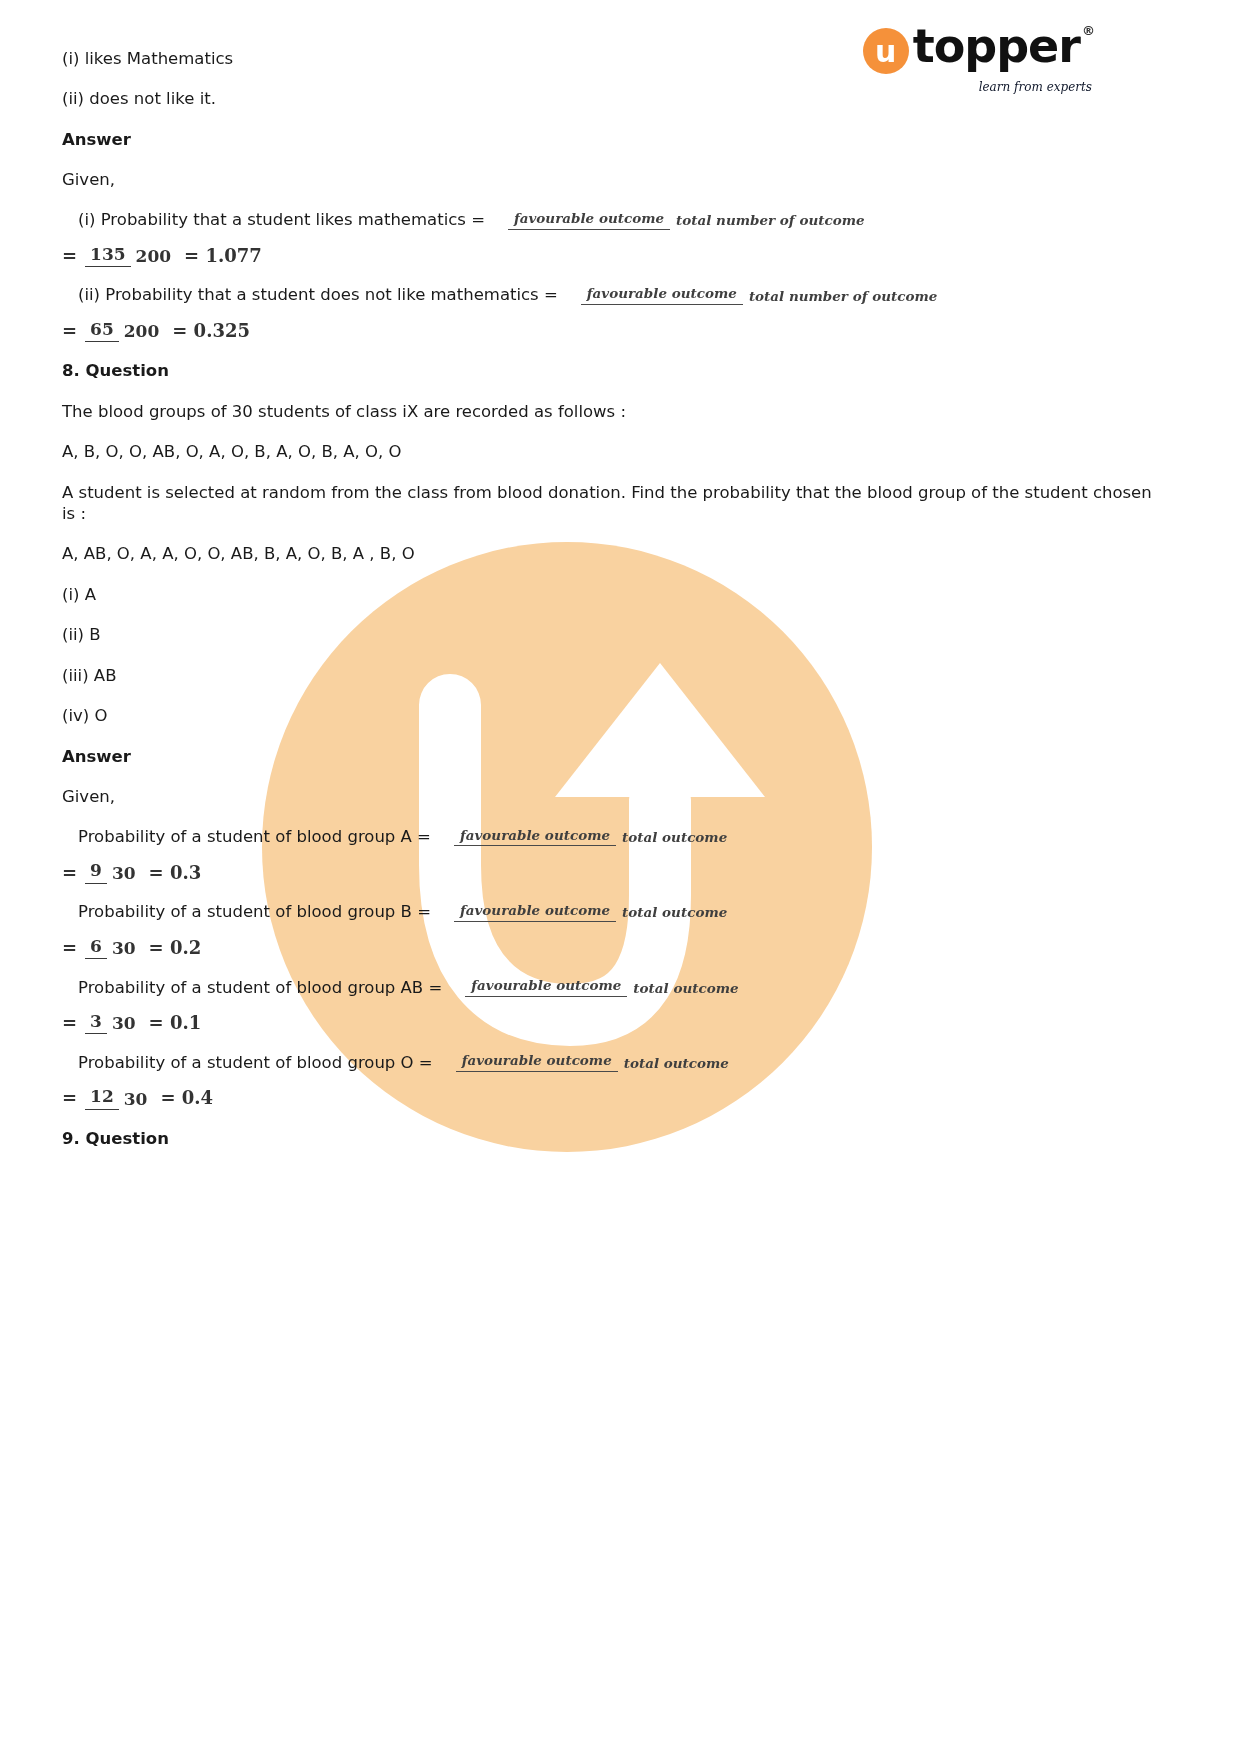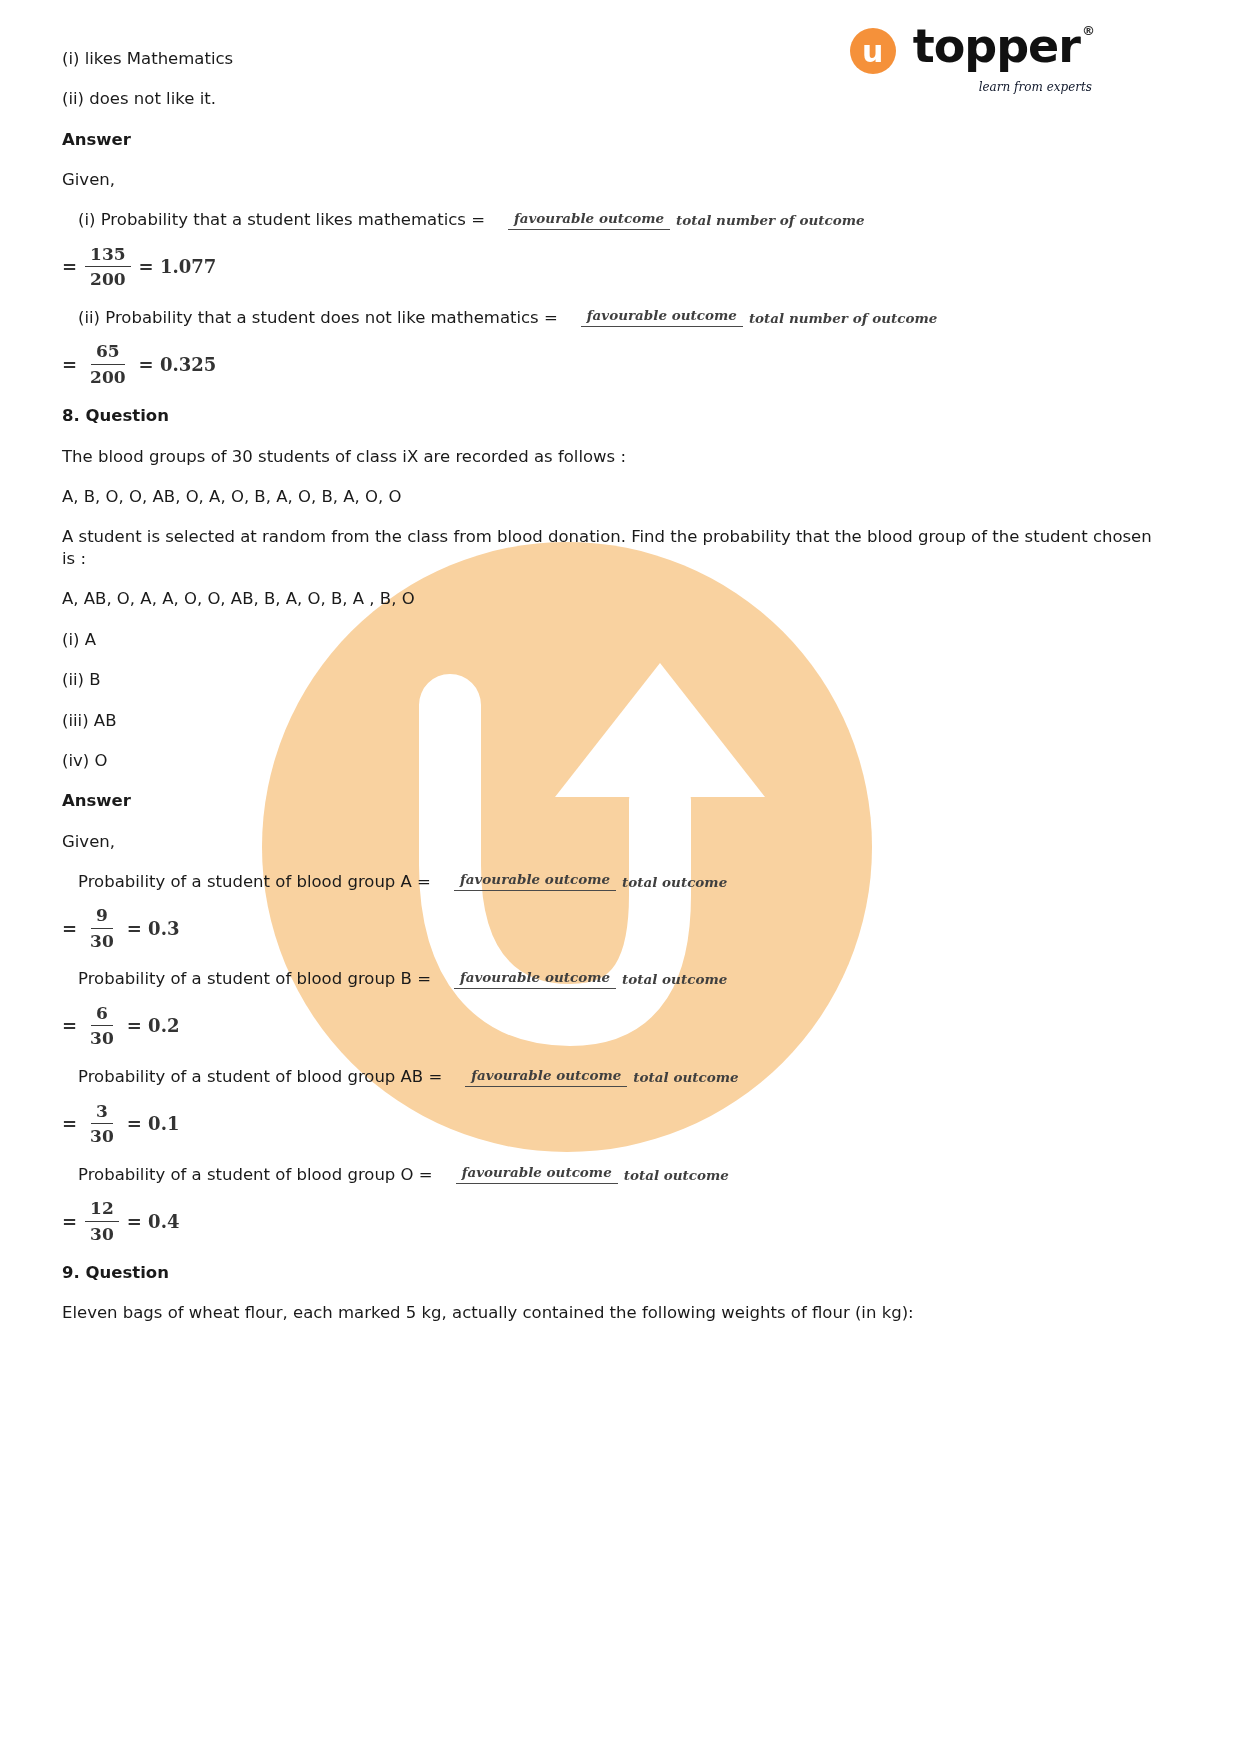--- a/index.html
+++ b/index.html
@@ -34,21 +34,21 @@
   .logo-circle{
     width:46px;height:46px;border-radius:50%;
     display:flex;align-items:center;justify-content:center;
     color:#ffffff;font-weight:bold;font-size:30px;
     font-family:"DejaVu Sans",sans-serif;
     margin-top:6px;
   }
   .logo-word{
     font-size:46px;font-weight:bold;color:#111111;
     letter-spacing:-1px;line-height:1.05;
-    margin-left:17px;
+    margin-left:4px;
     font-family:"DejaVu Sans",sans-serif;
   }
   .logo-reg{
     font-size:13px;color:#333333;vertical-align:top;
     position:relative;top:2px;left:2px;
   }
   .logo-tagline{
     position:absolute;
     right:0;
     top:58px;
@@ -105,21 +105,20 @@
     display:flex;
     align-items:center;
     margin:2px 0 18px 0;
     font-family:"DejaVu Serif","Liberation Serif",serif;
     font-weight:600;
     color:#333333;
     font-size:18px;
   }
   .rfrac{
     display:inline-flex;
-    flex-direction:column;
     align-items:center;
     margin:0 8px;
     font-size:17px;
     line-height:1.2;
   }
   .rfrac .num{
     border-bottom:1.6px solid #3a3a3a;
     padding:0 5px 2px 5px;
   }
   .rfrac .den{
@@ -258,16 +257,15 @@
     <div class="resline">
       <span>=</span>
       <span class="rfrac">
         <span class="num">12</span>
         <span class="den">30</span>
       </span>
       <span>= 0.4</span>
     </div>
 
     <p class="p bold">9. Question</p>
-    <p class="p">Eleven bags of wheat flour, each marked 5 kg, actually contained the following weights of flour (in kg):</p>
 
   </div>
 </div>
 
 </body></html>

